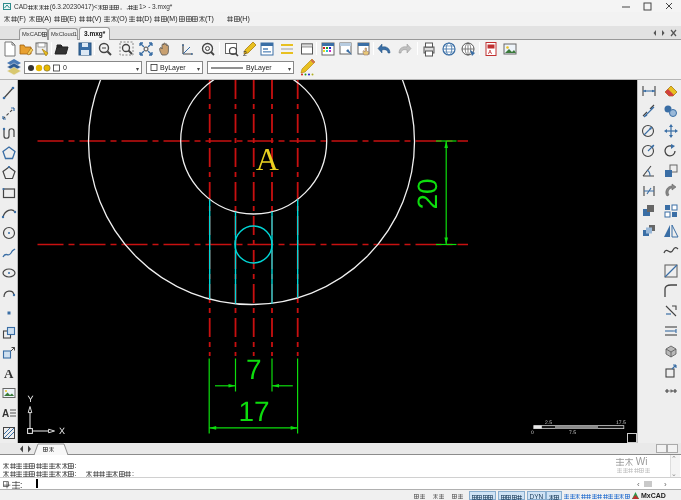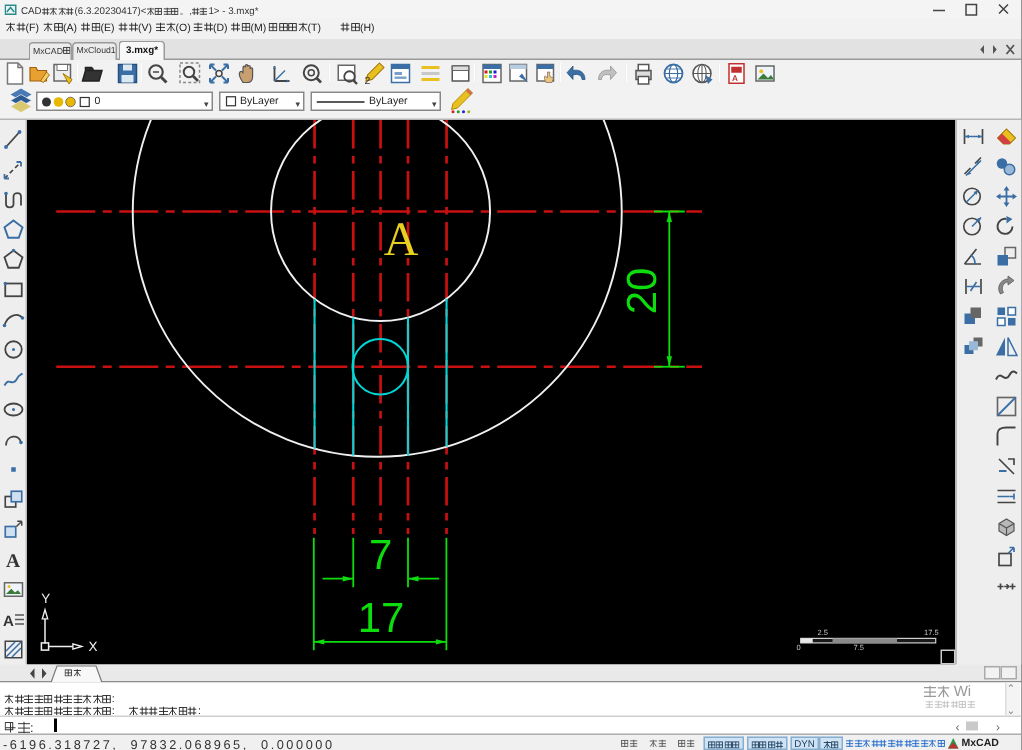--- a/index.html
+++ b/index.html
@@ -861,21 +861,20 @@
           <line x1="0.0" y1="7.2" x2="8.0" y2="7.2" stroke="rgb(34, 34, 34)" stroke-width="0.6"></line>
           <line x1="4.0" y1="0.0" x2="4.0" y2="8.0" stroke="rgb(34, 34, 34)" stroke-width="0.6"></line>
         </svg></span>:</div>
  <div class="abs" style="left:36px;top:1px;width:1.5px;height:9px;background:#000"></div>
  <div class="abs" style="left:637px;top:2px;color:#666;font-size:8px">‹</div>
     <div class="abs" style="left:664px;top:2px;color:#666;font-size:8px">›</div>
     <div class="abs" style="left:644px;top:3px;width:8px;height:6px;background:#c9c9c9"></div>
 </div>
 
 <div id="statusbar" class="abs">
- <span class="abs" style="left:2px;top:1px;color:#333;font-size:8.5px;letter-spacing:1.7px">-6196.318727,&nbsp; 97832.068965,&nbsp; 0.000000</span>
  <span class="sitem" style="left:414px"><span class="zh"><svg width="5" height="5" style="display:inline-block;vertical-align:-0.5px;margin-right:0.5px">
           <rect x="0.4" y="0.6" width="4.2" height="4" fill="none" stroke="rgb(85, 85, 85)" stroke-width="0.6"></rect>
           <line x1="0.4" y1="2.6" x2="4.6000000000000005" y2="2.6" stroke="rgb(85, 85, 85)" stroke-width="0.6"></line>
           <line x1="2.5" y1="0.6" x2="2.5" y2="4.6000000000000005" stroke="rgb(85, 85, 85)" stroke-width="0.6"></line>
         </svg><svg width="5" height="5" style="display:inline-block;vertical-align:-0.5px;margin-right:0.5px">
           <line x1="0" y1="0.8999999999999999" x2="5" y2="0.8999999999999999" stroke="rgb(85, 85, 85)" stroke-width="0.6"></line>
           <line x1="0" y1="2.75" x2="5" y2="2.75" stroke="rgb(85, 85, 85)" stroke-width="0.6"></line>
           <line x1="0" y1="4.5" x2="5" y2="4.5" stroke="rgb(85, 85, 85)" stroke-width="0.6"></line>
           <line x1="2.5" y1="0" x2="2.5" y2="5" stroke="rgb(85, 85, 85)" stroke-width="0.6"></line>
         </svg></span></span>

